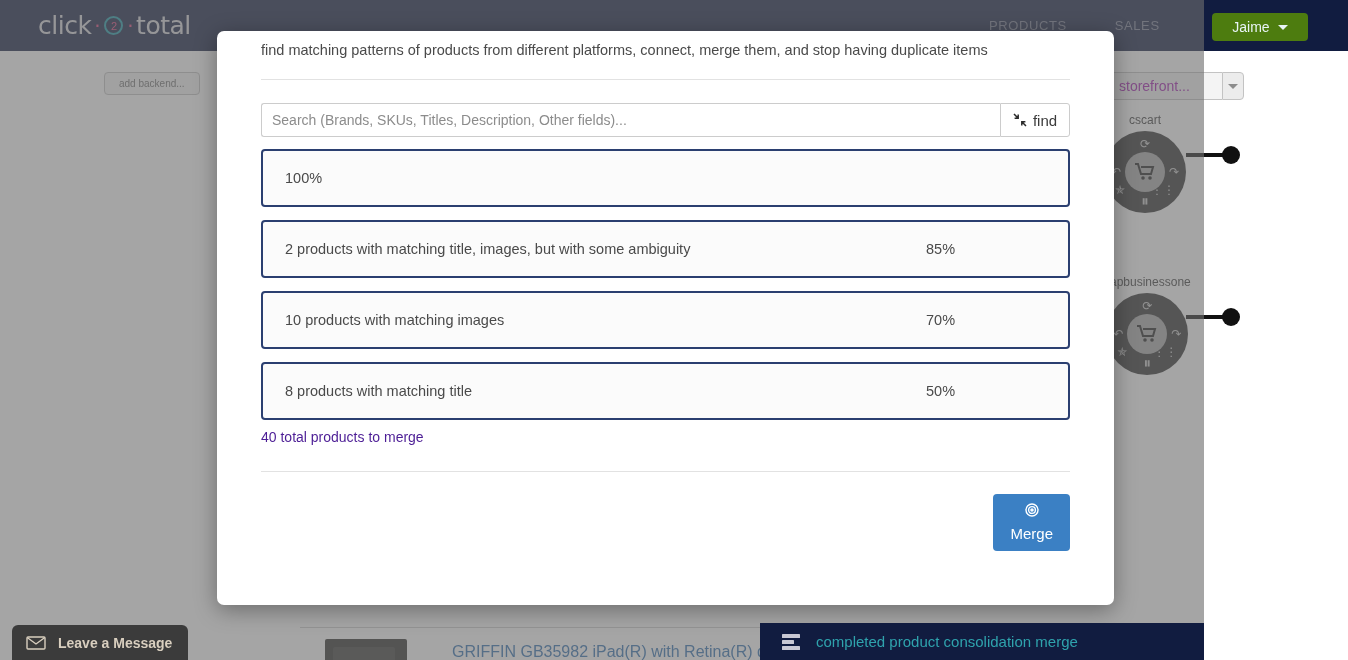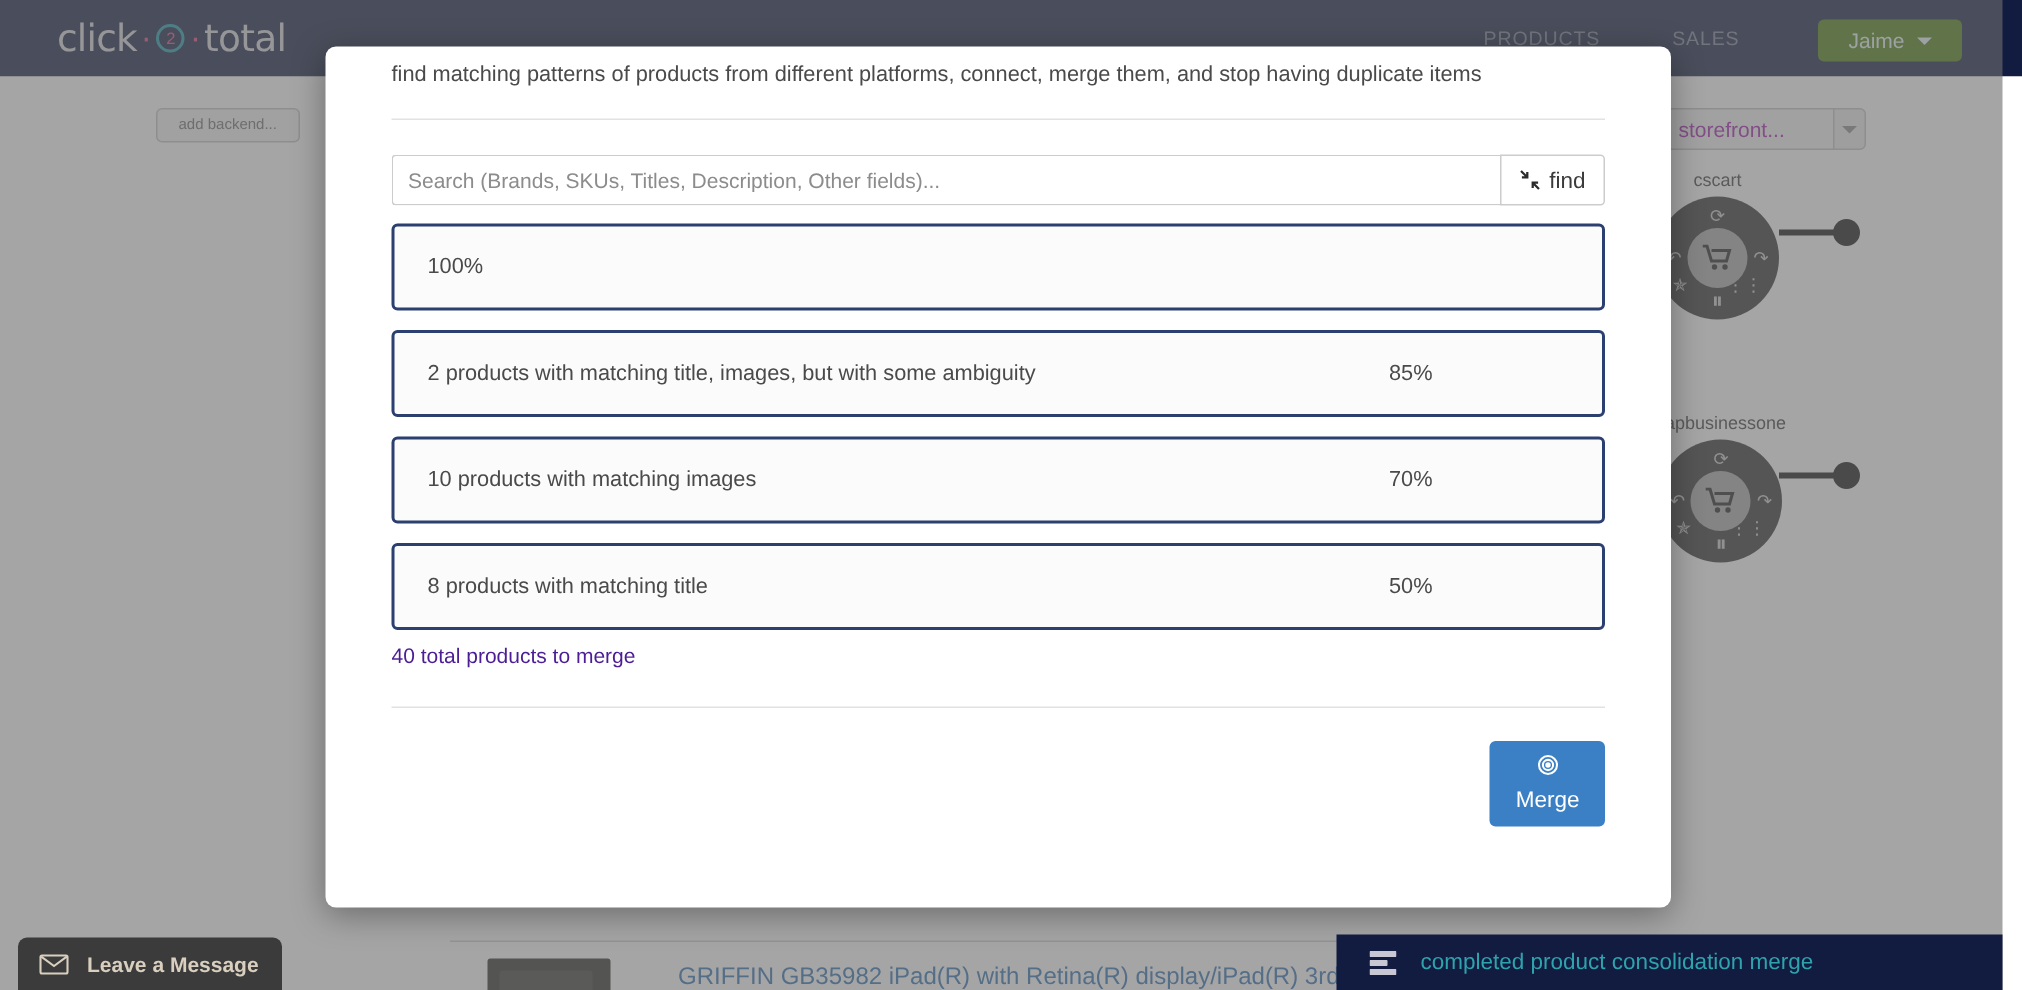--- a/index.html
+++ b/index.html
@@ -2,21 +2,21 @@
 <html><head>
 <meta charset="utf-8">
 <style>
   * { box-sizing: border-box; margin: 0; padding: 0; }
   html, body {
     width: 1348px; height: 660px;
     overflow: hidden;
     font-family: "Liberation Sans", sans-serif;
     background: #ffffff;
   }
-  #app { position: relative; width: 1335px; height: 660px; text-decoration: underline; }
+  #app { position: relative; width: 1204px; height: 660px; text-decoration: underline; }
 
   
   .page-bg { position: absolute; inset: 0; background: #ffffff; }
 
   .topbar {
     position: absolute; left: 0; top: 0; width: 1348px; height: 51px;
     background: #111c40;
   }
   .logo {
     position: absolute; left: 38px; top: 11px;

